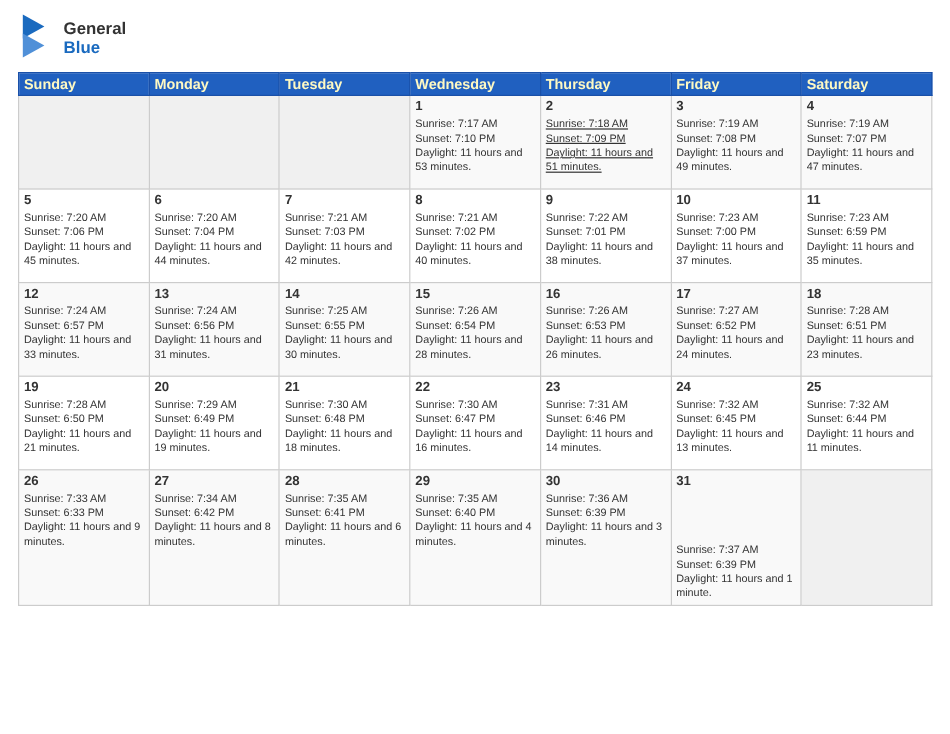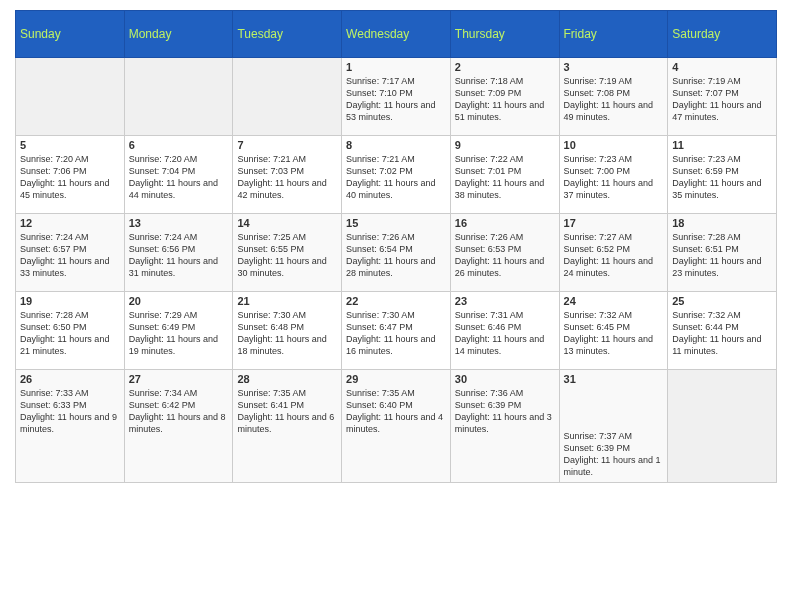--- a/index.html
+++ b/index.html
@@ -35,24 +35,24 @@
       font-size: 14px;
       color: #555;
     }
     table {
       width: 100%;
       border-collapse: collapse;
       table-layout: fixed;
     }
     thead tr th {
       background-color: #2060c0;
-      color: #bef264;
+      color: #fef9c3;
       font-size: 12px;
-      font-weight: normal;
-      padding: 16px 4px;
+      font-weight: bold;
+      padding: 2px 4px;
       text-align: left;
       border: 1px solid #1a50a8;
     }
     tbody tr td {
       border: 1px solid #ccc;
       vertical-align: top;
       padding: 3px 4px;
       font-size: 9.5px;
       color: #333;
       height: 78px;
@@ -73,20 +73,34 @@
       color: #333;
     }
     .empty-cell {
       background: #f0f0f0 !important;
     }
   </style>
 </head>
 <body>
 
 <div class="container">
+  <div class="header">
+    <div class="logo">
+        <svg width="90" height="42">
+          <polygon points="4,2 22,12 4,22" fill="#1a6abf"></polygon>
+          <polygon points="4,18 22,28 4,38" fill="#5090d8"></polygon>
+          <text x="38" y="18" font-size="14" font-weight="bold" fill="#333">General</text>
+          <text x="38" y="34" font-size="14" font-weight="bold" fill="#1a6abf">Blue</text>
+        </svg>
+      </div>
+    <div class="title-block">
+      <div class="month-title"></div>
+      <div class="location"></div>
+    </div>
+  </div>
 
   <table>
     <thead>
       <tr>
       <th>Sunday</th>
           <th>Monday</th>
           <th>Tuesday</th>
           <th>Wednesday</th>
           <th>Thursday</th>
           <th>Friday</th>
@@ -99,21 +113,21 @@
           <td class="empty-cell"></td>
           <td class="empty-cell"></td>
           <td>
             <span class="day-number">1</span>
             <div class="cell-text" style="white-space: pre-line;">Sunrise: 7:17 AM
 Sunset: 7:10 PM
 Daylight: 11 hours and 53 minutes.</div>
           </td>
           <td>
             <span class="day-number">2</span>
-            <div class="cell-text" style="white-space: pre-line;">Sunrise: 7:18 AM
+            <div class="cell-text" style="white-space: pre-line; text-decoration: underline;">Sunrise: 7:18 AM
 Sunset: 7:09 PM
 Daylight: 11 hours and 51 minutes.</div>
           </td>
           <td>
             <span class="day-number">3</span>
             <div class="cell-text" style="white-space: pre-line;">Sunrise: 7:19 AM
 Sunset: 7:08 PM
 Daylight: 11 hours and 49 minutes.</div>
           </td>
           <td>

